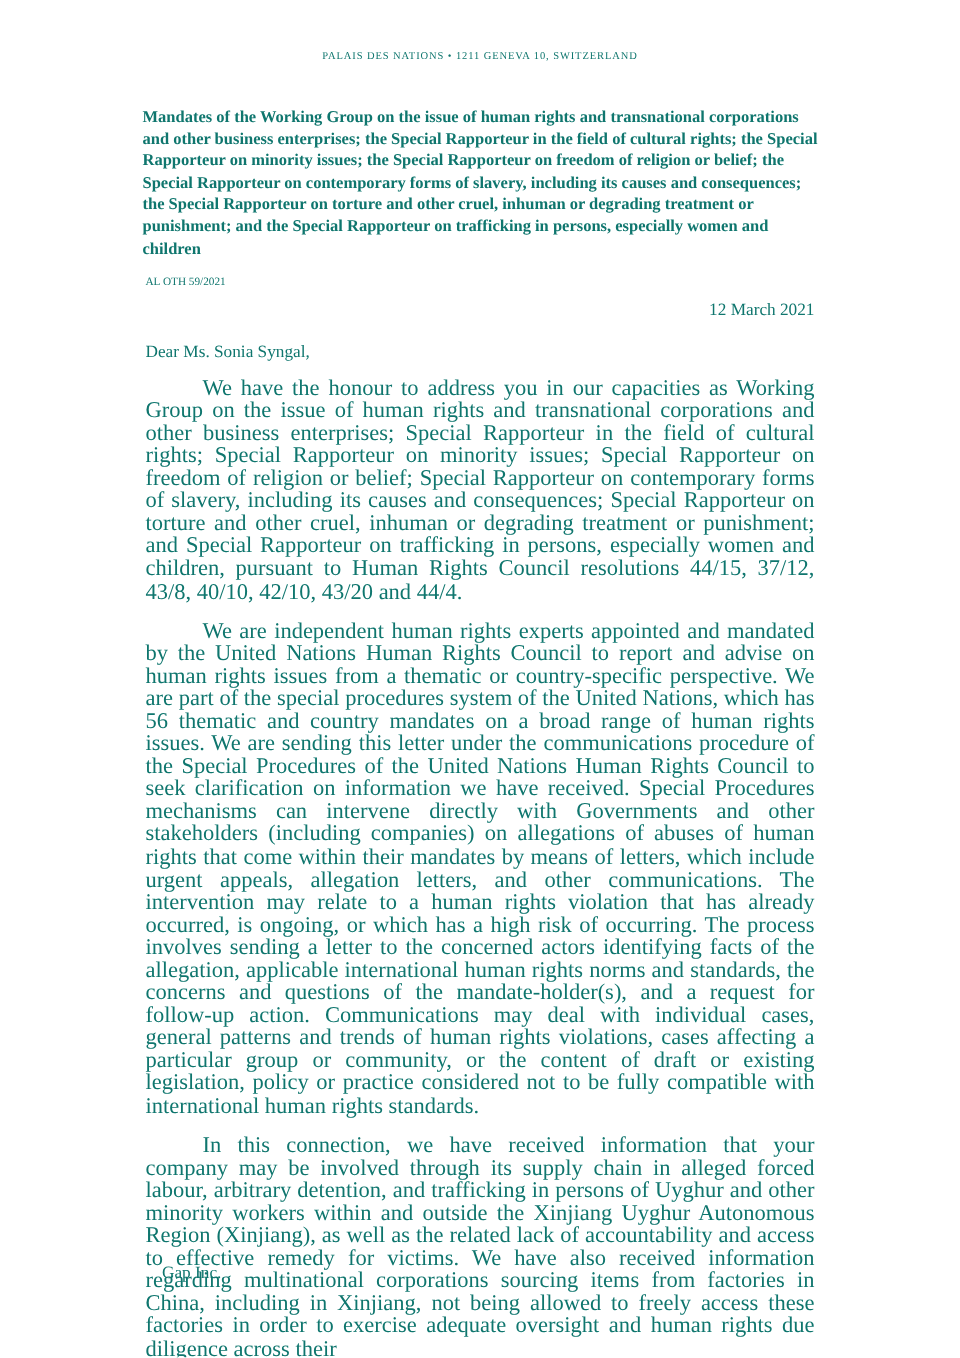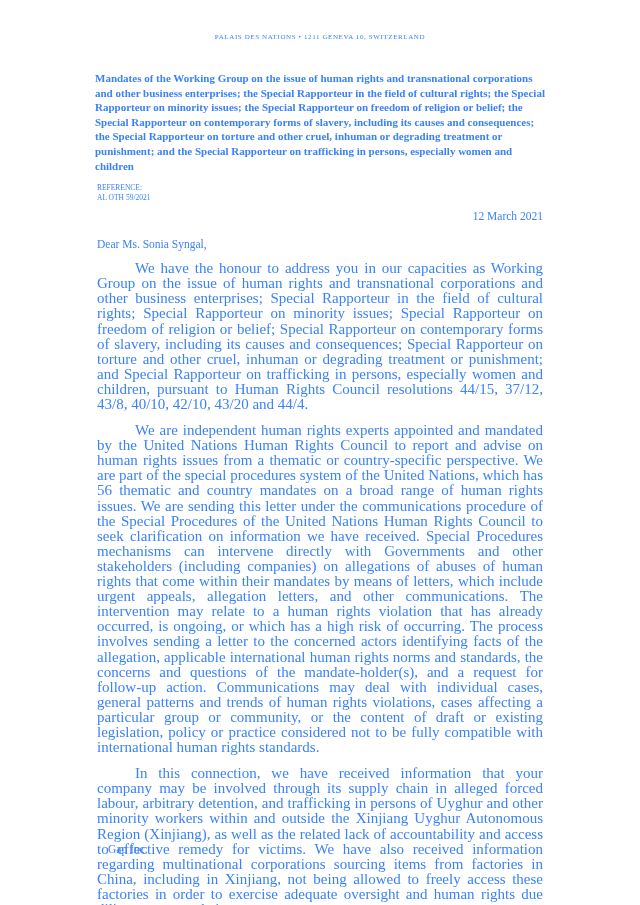--- a/index.html
+++ b/index.html
@@ -6,21 +6,21 @@
     margin: 0;
     padding: 0;
     background: #ffffff;
   }
   .page {
     position: relative;
     width: 640px;
     height: 905px;
     margin: 0 auto;
     background: #ffffff;
-    color: #3b82f6;
+    color: #0f766e;
     font-family: "Liberation Serif", "DejaVu Serif", serif;
     box-sizing: border-box;
     padding: 33px 97px 0 97px;
     overflow: hidden;
     border-radius: 17px;
   }
   .letterhead {
     text-align: center;
     font-size: 7px;
     letter-spacing: 0.6px;
@@ -65,21 +65,20 @@
 </head>
 <body>
 
 <div class="page">
 
   <div class="letterhead">PALAIS DES NATIONS • 1211 GENEVA 10, SWITZERLAND</div>
 
   <div class="mandates">Mandates of the Working Group on the issue of human rights and transnational corporations and other business enterprises; the Special Rapporteur in the field of cultural rights; the Special Rapporteur on minority issues; the Special Rapporteur on freedom of religion or belief; the Special Rapporteur on contemporary forms of slavery, including its causes and consequences; the Special Rapporteur on torture and other cruel, inhuman or degrading treatment or punishment; and the Special Rapporteur on trafficking in persons, especially women and children</div>
 
   <div class="reference-block">
-    <div>REFERENCE:</div>
     <div>AL OTH 59/2021</div>
   </div>
 
   <div class="date-line">12 March 2021</div>
 
   <div class="salutation">Dear Ms. Sonia Syngal,</div>
 
   <p class="body-paragraph">We have the honour to address you in our capacities as Working Group on the issue of human rights and transnational corporations and other business enterprises; Special Rapporteur in the field of cultural rights; Special Rapporteur on minority issues; Special Rapporteur on freedom of religion or belief; Special Rapporteur on contemporary forms of slavery, including its causes and consequences; Special Rapporteur on torture and other cruel, inhuman or degrading treatment or punishment; and Special Rapporteur on trafficking in persons, especially women and children, pursuant to Human Rights Council resolutions 44/15, 37/12, 43/8, 40/10, 42/10, 43/20 and 44/4.</p>
 
   <p class="body-paragraph">We are independent human rights experts appointed and mandated by the United Nations Human Rights Council to report and advise on human rights issues from a thematic or country-specific perspective. We are part of the special procedures system of the United Nations, which has 56 thematic and country mandates on a broad range of human rights issues. We are sending this letter under the communications procedure of the Special Procedures of the United Nations Human Rights Council to seek clarification on information we have received. Special Procedures mechanisms can intervene directly with Governments and other stakeholders (including companies) on allegations of abuses of human rights that come within their mandates by means of letters, which include urgent appeals, allegation letters, and other communications. The intervention may relate to a human rights violation that has already occurred, is ongoing, or which has a high risk of occurring. The process involves sending a letter to the concerned actors identifying facts of the allegation, applicable international human rights norms and standards, the concerns and questions of the mandate-holder(s), and a request for follow-up action. Communications may deal with individual cases, general patterns and trends of human rights violations, cases affecting a particular group or community, or the content of draft or existing legislation, policy or practice considered not to be fully compatible with international human rights standards.</p>

